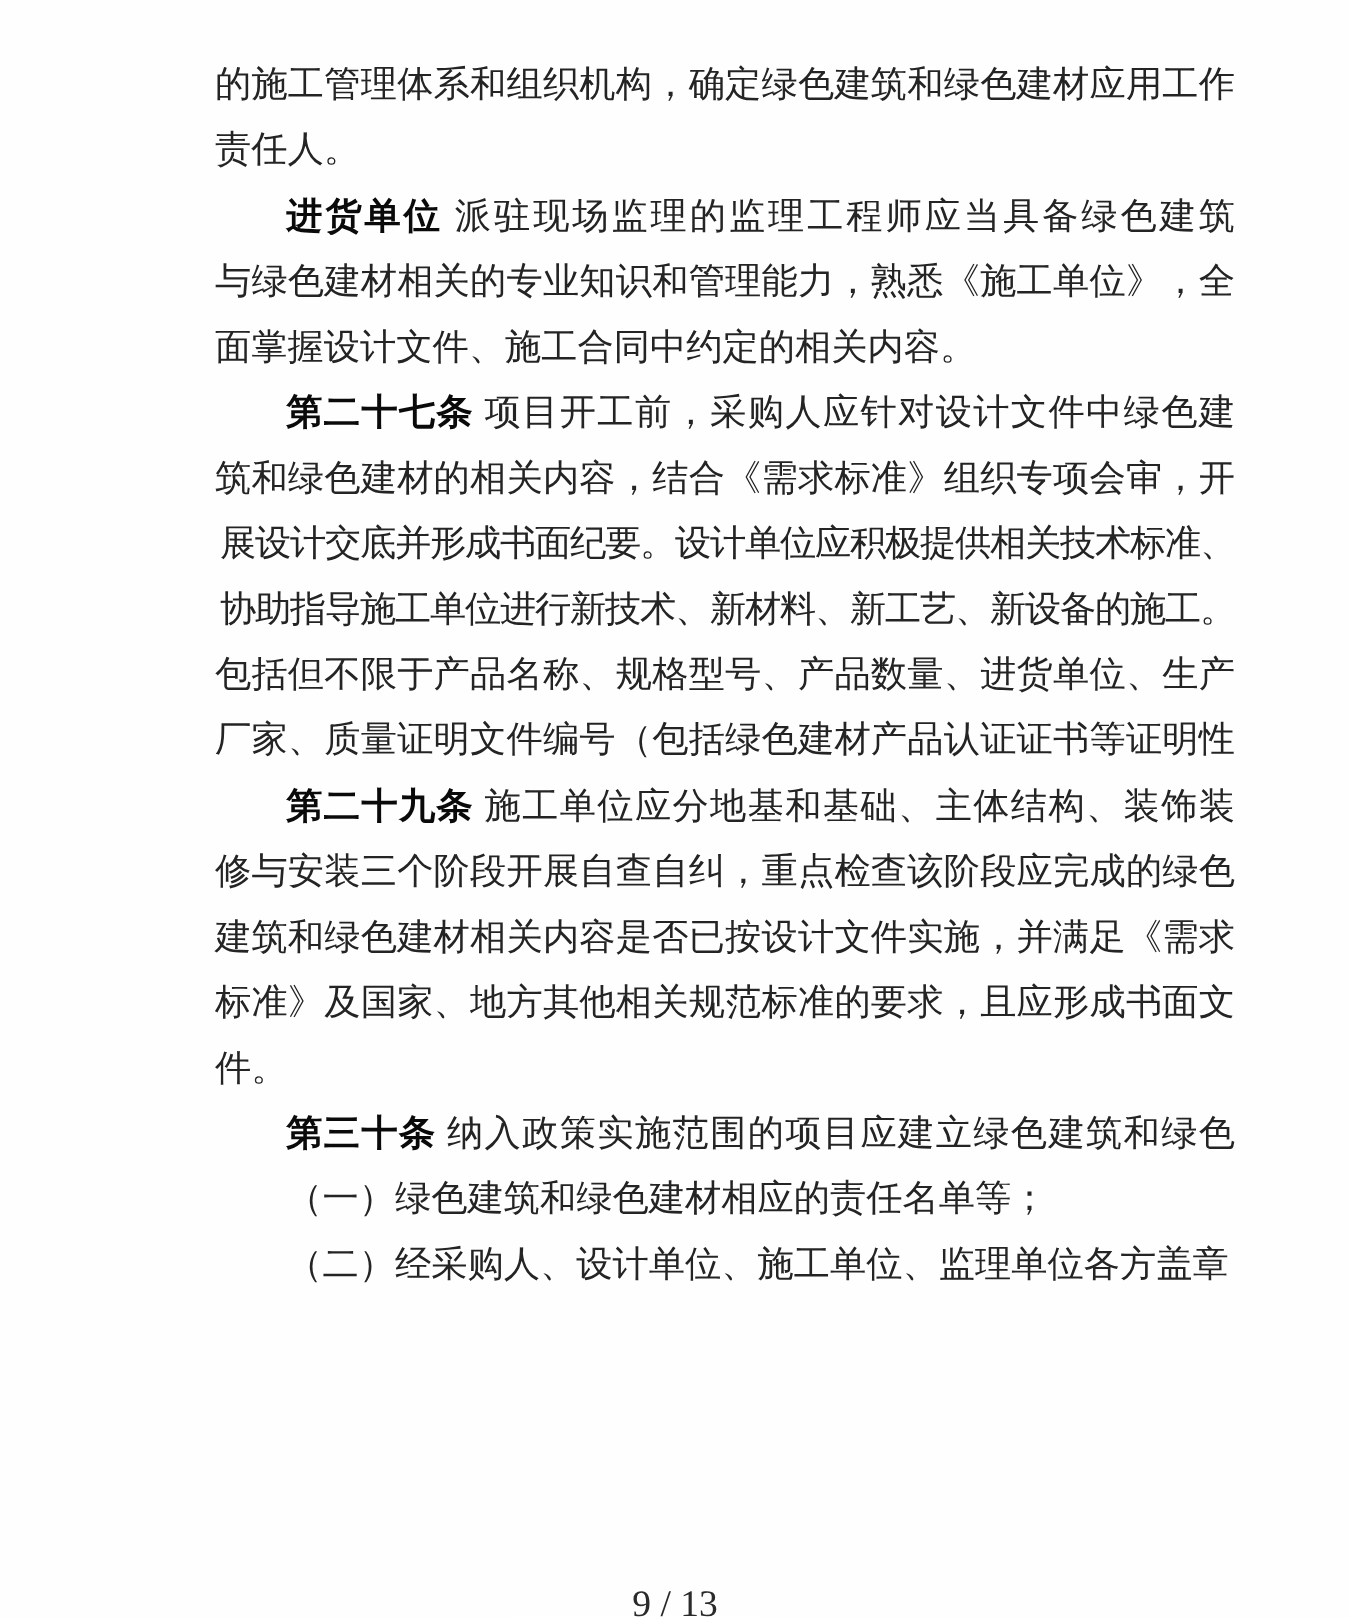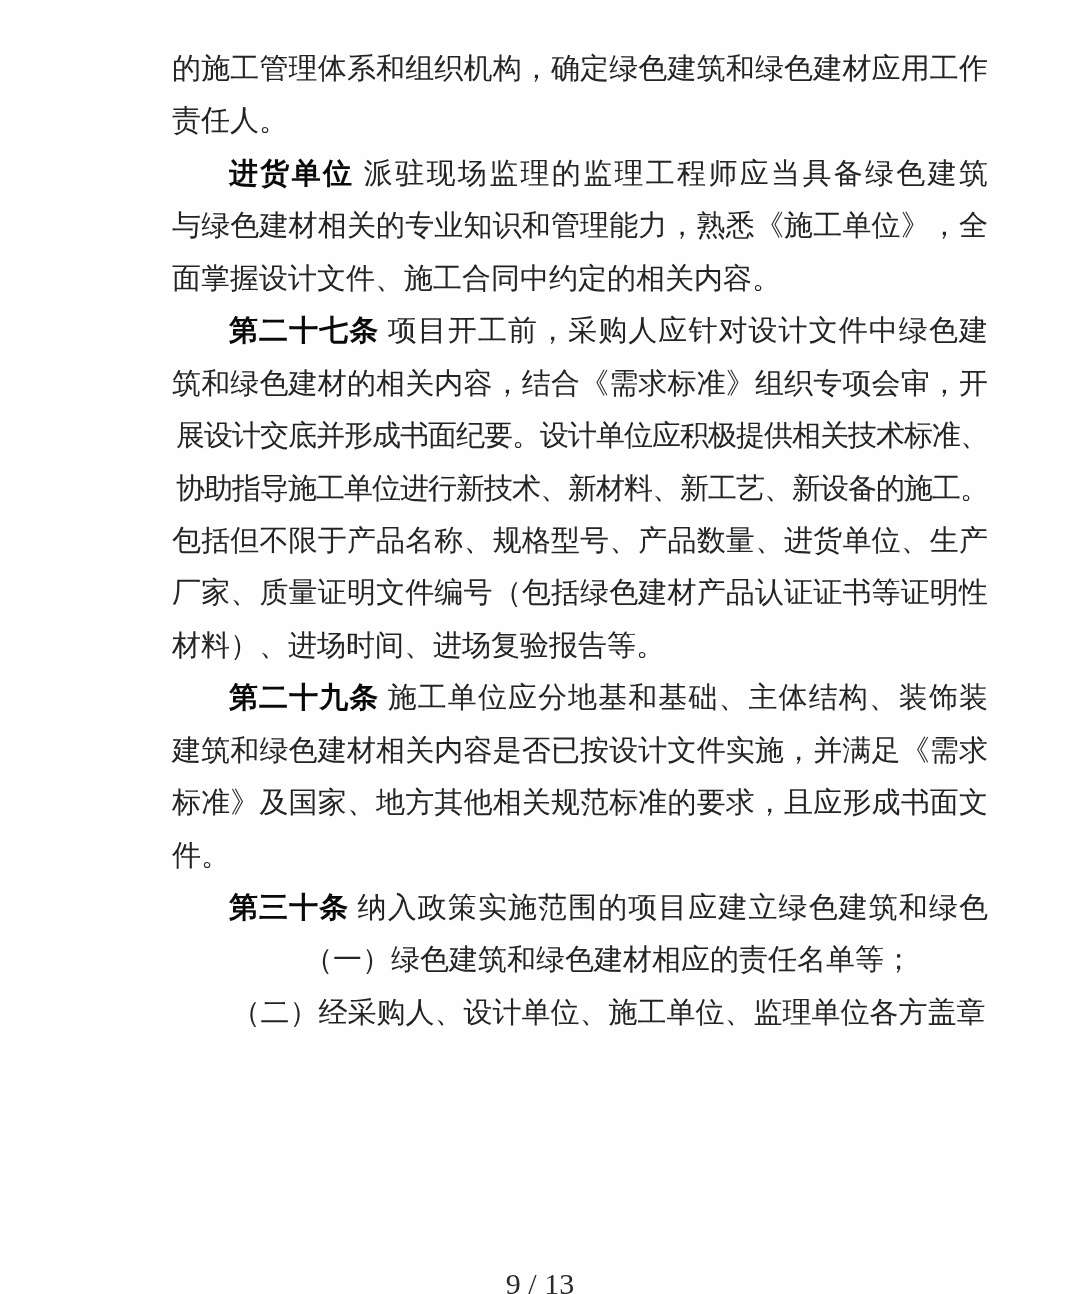--- a/index.html
+++ b/index.html
@@ -29,21 +29,20 @@
     color: #242424;
     text-align: left;
     white-space: pre-wrap;
   }
   .line.justify {
     text-align: justify;
     text-align-last: justify;
   }
   .line.indent {
     text-indent: 57px;
-    text-align: center;
   }
   .line.tight {
     letter-spacing: -1px;
     text-align: right;
   }
   .head {
     font-family: "Liberation Sans", "DejaVu Sans", sans-serif;
     font-weight: 700;
     color: #0a0a0a;
   }
@@ -68,22 +67,22 @@
       <div class="line"><span class="body-seg">责任人。</span></div>
       <div class="line justify indent"><span class="head">进货单位</span><span class="body-seg"> 派驻现场监理的监理工程师应当具备绿色建筑</span></div>
       <div class="line justify"><span class="body-seg">与绿色建材相关的专业知识和管理能力，熟悉《施工单位》，全</span></div>
       <div class="line"><span class="body-seg">面掌握设计文件、施工合同中约定的相关内容。</span></div>
       <div class="line justify indent"><span class="head">第二十七条</span><span class="body-seg"> 项目开工前，采购人应针对设计文件中绿色建</span></div>
       <div class="line justify"><span class="body-seg">筑和绿色建材的相关内容，结合《需求标准》组织专项会审，开</span></div>
       <div class="line tight"><span class="body-seg">展设计交底并形成书面纪要。设计单位应积极提供相关技术标准、</span></div>
       <div class="line tight"><span class="body-seg">协助指导施工单位进行新技术、新材料、新工艺、新设备的施工。</span></div>
       <div class="line justify"><span class="body-seg">包括但不限于产品名称、规格型号、产品数量、进货单位、生产</span></div>
       <div class="line justify"><span class="body-seg">厂家、质量证明文件编号（包括绿色建材产品认证证书等证明性</span></div>
-      <div class="line"><span class="body-seg">材料）、进场时间、进场复验报告等。</span></div>
       <div class="line justify indent"><span class="head">第二十九条</span><span class="body-seg"> 施工单位应分地基和基础、主体结构、装饰装</span></div>
+      <div class="line justify"><span class="body-seg">修与安装三个阶段开展自查自纠，重点检查该阶段应完成的绿色</span></div>
       <div class="line justify"><span class="body-seg">建筑和绿色建材相关内容是否已按设计文件实施，并满足《需求</span></div>
       <div class="line justify"><span class="body-seg">标准》及国家、地方其他相关规范标准的要求，且应形成书面文</span></div>
       <div class="line"><span class="body-seg">件。</span></div>
       <div class="line justify indent"><span class="head">第三十条</span><span class="body-seg"> 纳入政策实施范围的项目应建立绿色建筑和绿色</span></div>
       <div class="line indent"><span class="body-seg">（一）绿色建筑和绿色建材相应的责任名单等；</span></div>
       <div class="line indent"><span class="body-seg">（二）经采购人、设计单位、施工单位、监理单位各方盖章</span></div>
     </div>
   <div class="footer">9 / 13</div>
 </div>
 

